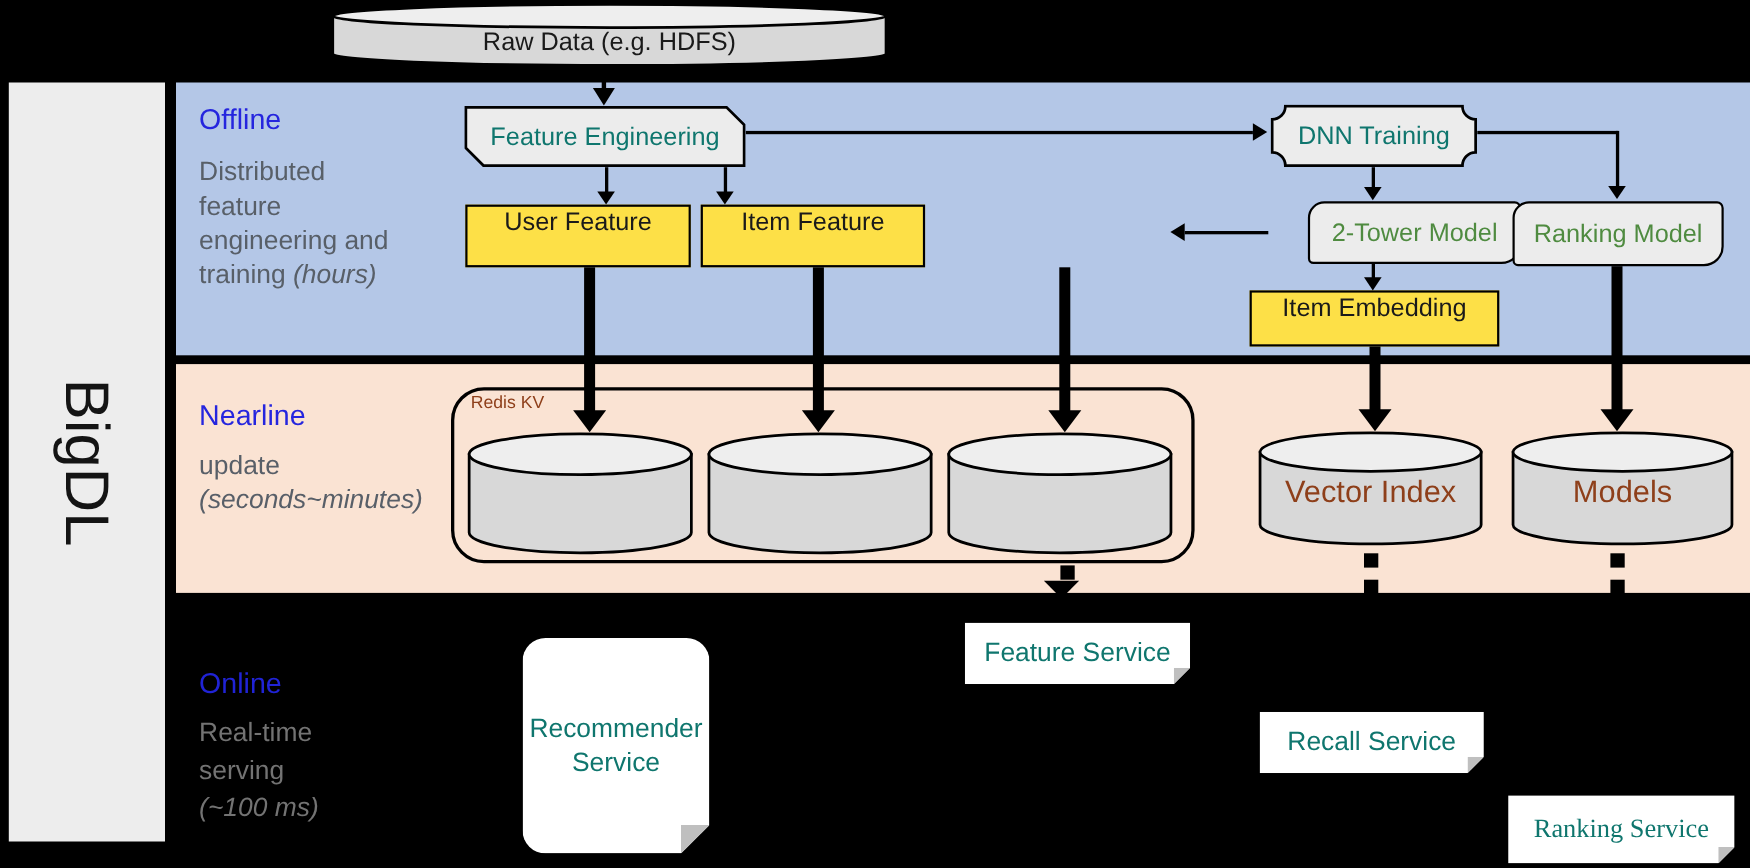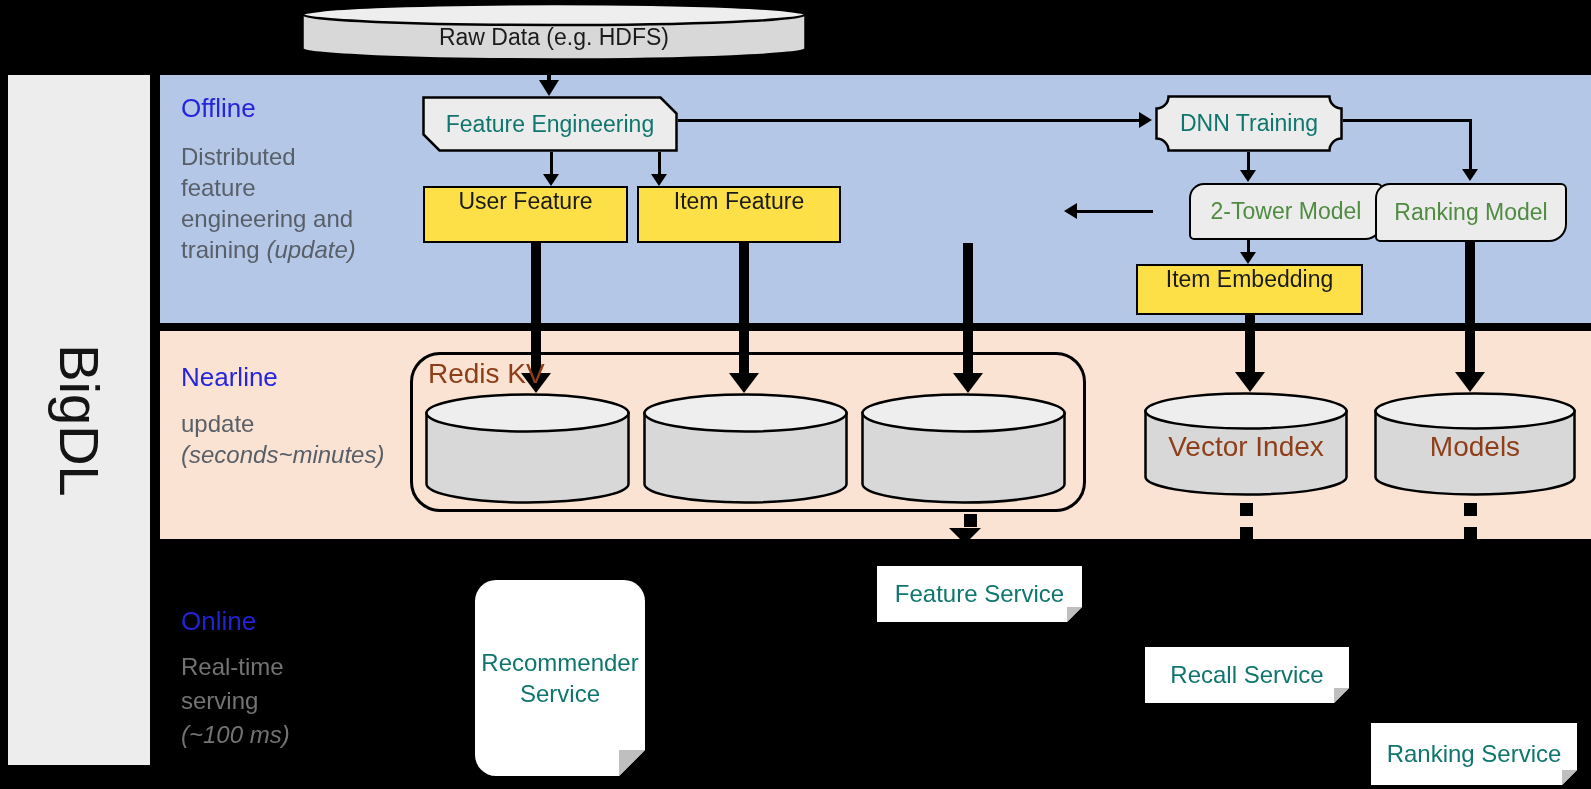--- a/index.html
+++ b/index.html
@@ -69,21 +69,21 @@
   </div>
 
   <div class="abs band-offline"></div>
   <div class="abs band-nearline"></div>
 
   <div class="abs band-title" style="left:181px;top:93px;">Offline</div>
   <div class="abs band-desc" style="left:181px;top:141px;">
     <div>Distributed</div>
     <div>feature</div>
     <div>engineering and</div>
-    <div><span>training </span><span class="it">(update)</span></div>
+    <div><span>training </span><span class="it">(hours)</span></div>
   </div>
 
   <div class="abs band-title" style="left:181px;top:362px;">Nearline</div>
   <div class="abs band-desc" style="left:181px;top:408px;white-space:nowrap;">
     <div>update</div>
     <div class="it">(seconds~minutes)</div>
   </div>
 
   <div class="abs band-title online-title" style="left:181px;top:606px;">Online</div>
   <div class="abs band-desc online-desc" style="left:181px;top:650px;">
@@ -165,21 +165,21 @@
   <div class="abs line" style="left:963px;top:243px;width:10px;height:131px;"></div>
   <div class="abs bighead-down" style="left:953px;top:373px;"></div>
 
   <div class="abs line" style="left:1245px;top:315px;width:10px;height:58px;"></div>
   <div class="abs bighead-down" style="left:1235px;top:372px;"></div>
 
   <div class="abs line" style="left:1465px;top:242px;width:10px;height:131px;"></div>
   <div class="abs bighead-down" style="left:1455px;top:372px;"></div>
 
   <div class="abs rediswrap"></div>
-  <div class="abs browntext" style="left:428px;top:358px;font-size:28px;">Redis KV</div>
+  <div class="abs browntext" style="left:428px;top:358px;font-size:16px;">Redis KV</div>
 
   <div class="abs" style="left:423px;top:392px;width:209px;height:114px;">
     <svg width="209" height="114" viewBox="0 0 209 114">
       <path d="M3.5,21 V92 A101,18.5 0 0 0 205.5,92 V21 Z" fill="#D8D8D8" stroke="#000" stroke-width="2.5"></path>
       <ellipse cx="104.5" cy="21" rx="101" ry="18.5" fill="#EEEEEE" stroke="#000" stroke-width="2.5"></ellipse>
     </svg>
   </div>
   <div class="abs" style="left:641px;top:392px;width:209px;height:114px;">
     <svg width="209" height="114" viewBox="0 0 209 114">
       <path d="M3.5,21 V92 A101,18.5 0 0 0 205.5,92 V21 Z" fill="#D8D8D8" stroke="#000" stroke-width="2.5"></path>
@@ -224,18 +224,18 @@
   <div class="abs" style="left:877px;top:566px;width:205px;height:56px;">
     <div class="doc doc-clip15 bluetext" style="width:100%;height:100%;">Feature Service</div>
     <div class="fold fold15"></div>
   </div>
 
   <div class="abs" style="left:1145px;top:647px;width:204px;height:56px;">
     <div class="doc doc-clip15 bluetext" style="width:100%;height:100%;">Recall Service</div>
     <div class="fold fold15"></div>
   </div>
 
-  <div class="abs" style="left:1371px;top:723px;width:206px;height:62px;">
+  <div class="abs" style="left:1371px;top:723px;width:206px;height:62px;font-family:Liberation Serif, serif;">
     <div class="doc doc-clip15 bluetext" style="width:100%;height:100%;">Ranking Service</div>
     <div class="fold fold15"></div>
   </div>
 
 </div>
 
 </body></html>

